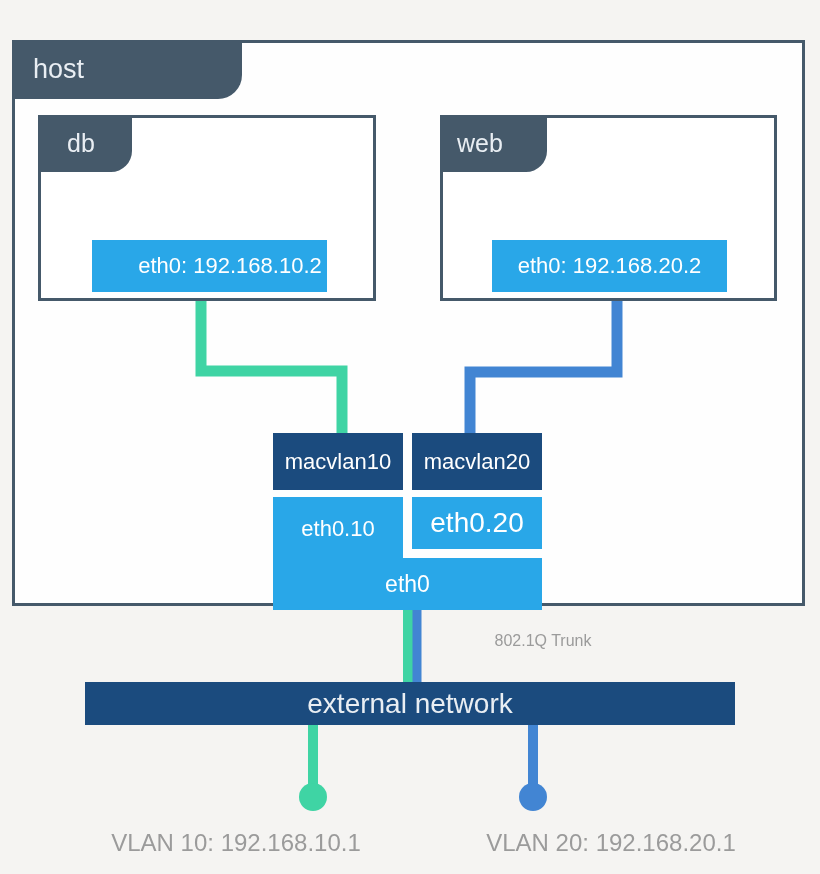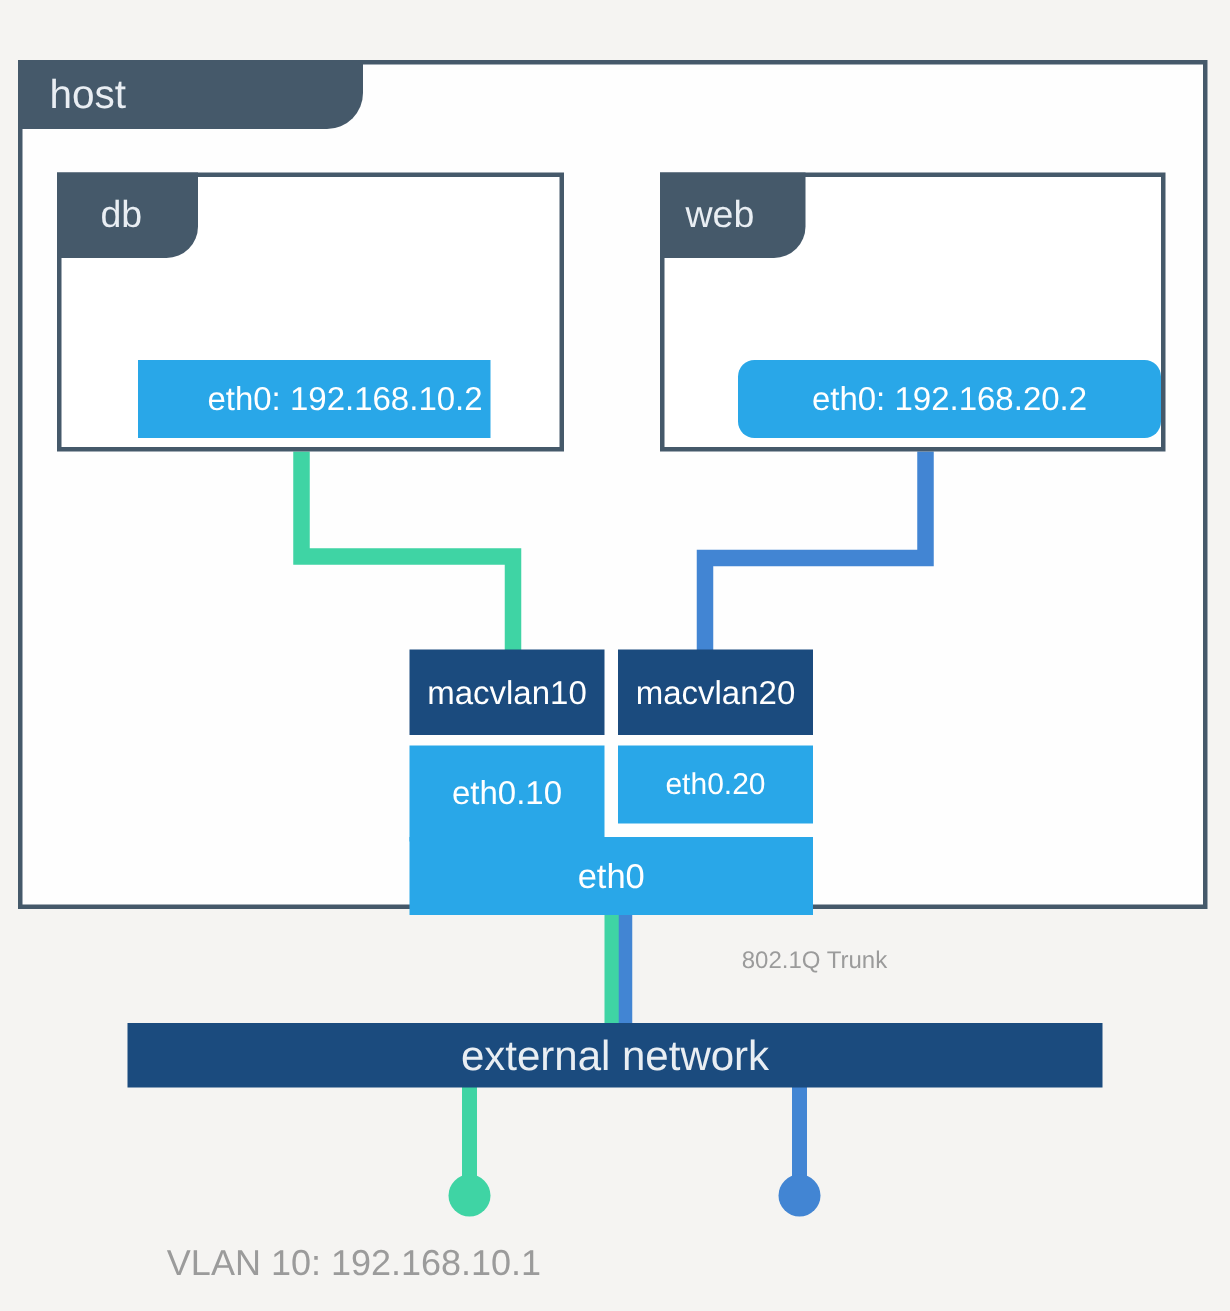--- a/index.html
+++ b/index.html
@@ -23,37 +23,37 @@
     box-sizing:border-box;z-index:2;
   }
   .db-box{left:38px;top:115px;width:338px;height:186px;}
   .web-box{left:440px;top:115px;width:337px;height:186px;}
 
   .tab{
     position:absolute;background:var(--slate);color:var(--light-text);
     display:flex;align-items:center;box-sizing:border-box;
     border-bottom-right-radius:24px;z-index:3;
   }
-  .host-tab{left:12px;top:40px;width:230px;height:46px;font-size:27px;padding-left:21px;}
+  .host-tab{left:12px;top:40px;width:230px;height:59px;font-size:27px;padding-left:21px;}
   .db-tab{left:38px;top:115px;width:94px;height:57px;font-size:25px;padding-left:29px;border-bottom-right-radius:21px;}
-  .web-tab{left:440px;top:115px;width:97px;height:57px;font-size:25px;padding-left:17px;border-bottom-right-radius:21px;}
+  .web-tab{left:440px;top:115px;width:107px;height:57px;font-size:25px;padding-left:17px;border-bottom-right-radius:21px;}
 
   .chip{
     position:absolute;display:flex;align-items:center;justify-content:center;
     color:#ffffff;z-index:3;box-sizing:border-box;
   }
   .chip.blue{background:var(--bright-blue);}
   .chip.navy{background:var(--navy);}
   .db-eth{left:92px;top:240px;width:235px;height:52px;font-size:22px;padding-left:41px;}
-  .web-eth{left:492px;top:240px;width:282px;height:52px;font-size:22px;border-radius:11px;}
+  .web-eth{left:492px;top:240px;width:235px;height:52px;font-size:22px;}
 
   .macvlan10{left:273px;top:433px;width:130px;height:57px;font-size:22px;}
   .macvlan20{left:412px;top:433px;width:130px;height:57px;font-size:22px;}
   .subif10{left:273px;top:497px;width:130px;height:64px;font-size:22px;}
-  .subif20{left:412px;top:497px;width:130px;height:52px;font-size:20px;}
+  .subif20{left:412px;top:497px;width:130px;height:52px;font-size:28px;}
   .parent-eth{left:273px;top:558px;width:269px;height:52px;font-size:23px;}
 
   .trunk-label{
     position:absolute;left:443px;top:632px;width:200px;
     color:var(--gray-text);font-size:16px;z-index:2;text-align:center;
   }
   .external-bar{
     position:absolute;left:85px;top:682px;width:650px;height:43px;
     background:var(--navy);color:var(--light-text);
     display:flex;align-items:center;justify-content:center;
@@ -126,14 +126,15 @@
     <span>eth0</span>
   </div>
 
   <div class="trunk-label">802.1Q Trunk</div>
 
   <div class="external-bar">
     <span>external network</span>
   </div>
 
   <div class="vlan-label vlan10-label">VLAN 10: 192.168.10.1</div>
+  <div class="vlan-label vlan20-label">VLAN 20: 192.168.20.1</div>
 
 </div>
 
 </body></html>

